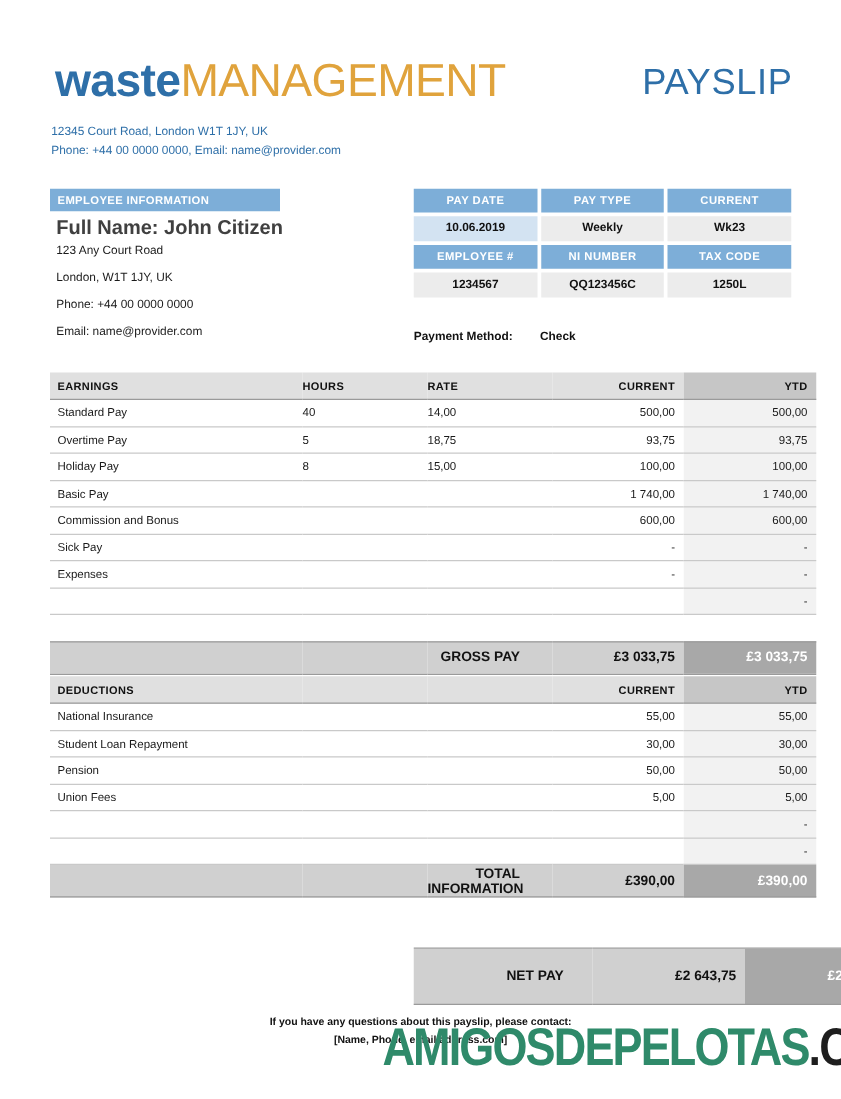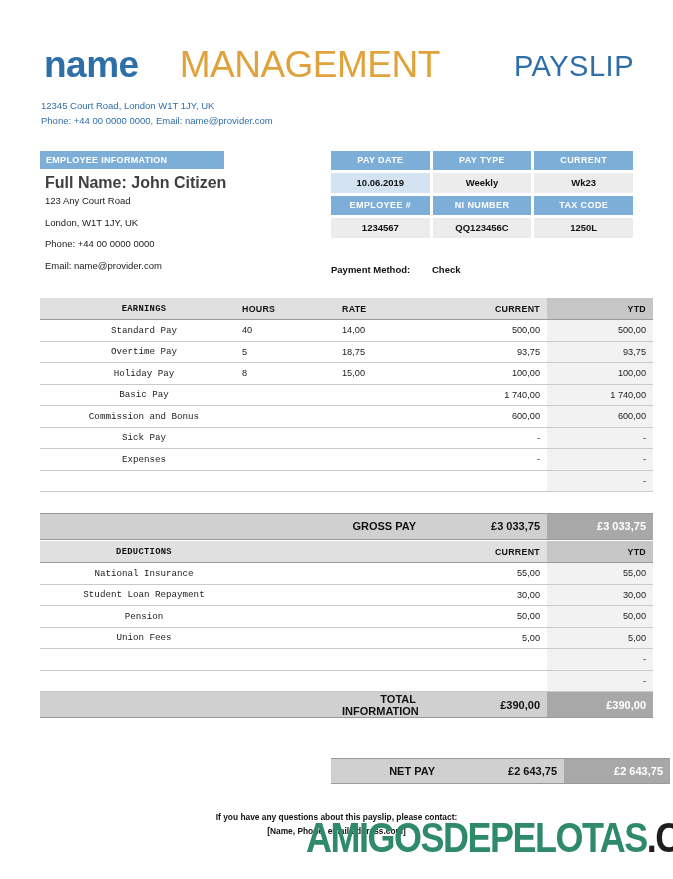--- a/index.html
+++ b/index.html
@@ -33,21 +33,20 @@
     line-height: 46px;
     white-space: nowrap;
   }
   .logo-waste {
     font-weight: bold;
     color: #2e6fa8;
   }
   .logo-mgmt {
     font-weight: normal;
     color: #e0a33c;
-    margin-left: 41px;
   }
   .payslip-title {
     position: absolute;
     right: 6px;
     top: 4px;
     font-size: 29px;
     font-weight: normal;
     color: #2e6fa8;
     letter-spacing: 0.5px;
     line-height: 40px;
@@ -157,21 +156,21 @@
     border-collapse: collapse;
     table-layout: fixed;
     font-size: 9.2px;
   }
   .ptable td, .ptable th {
     padding: 0;
     margin: 0;
   }
   .ptable tr { height: 21.5px; }
 
-  .ptable .c-label  { width: 196px; text-align: center;  padding-left: 6px; font-family: Liberation Mono, monospace; }
+  .ptable .c-label  { width: 196px; text-align: left;  padding-left: 6px; }
   .ptable .c-hours  { width: 100px; text-align: left; }
   .ptable .c-rate   { width: 100px; text-align: left; }
   .ptable .c-cur    { width: 98px;  text-align: right; padding-right: 7px; }
   .ptable .c-ytd    { width: 99px;  text-align: right; padding-right: 7px; }
 
   .ptable .hdr td {
     background: #e0e0e0;
     font-weight: bold;
     font-size: 8.8px;
     letter-spacing: 0.3px;
@@ -228,21 +227,21 @@
     table-layout: fixed;
     font-size: 11px;
   }
   .netpay tr { height: 25px; }
   .netpay td {
     background: #d0d0d0;
     font-weight: bold;
     color: #111;
     border-top: 1px solid #9a9a9a;
     border-bottom: 1px solid #9a9a9a;
-    padding: 0;
+    padding: 16px;
   }
   .netpay .n-title { width: 104px; text-align: right; padding-right: 23px; }
   .netpay .n-cur   { width: 99px;  text-align: right; padding-right: 7px; }
   .netpay .n-ytd   { width: 99px;  text-align: right; padding-right: 7px;
                      background: #a8a8a8; color: #ffffff; }
 
   
   .footer {
     position: absolute;
     left: 0;
@@ -270,21 +269,21 @@
     transform-origin: left top;
   }
   .wm-a { color: #2f8a6a; }
   .wm-b { color: #1e1e1e; }
 </style>
 </head>
 <body>
 
 <div class="logo-row">
   <div class="logo">
-    <span class="logo-waste">name</span><span class="logo-mgmt">MANAGEMENT</span>
+    <span class="logo-waste">waste</span><span class="logo-mgmt">MANAGEMENT</span>
   </div>
   <div class="payslip-title">PAYSLIP</div>
 </div>
 
 <div class="company-address">
   <div>12345 Court Road, London W1T 1JY, UK</div>
   <div>Phone: +44 00 0000 0000, Email: name@provider.com</div>
 </div>
 
 <div class="emp-head">EMPLOYEE INFORMATION</div>

